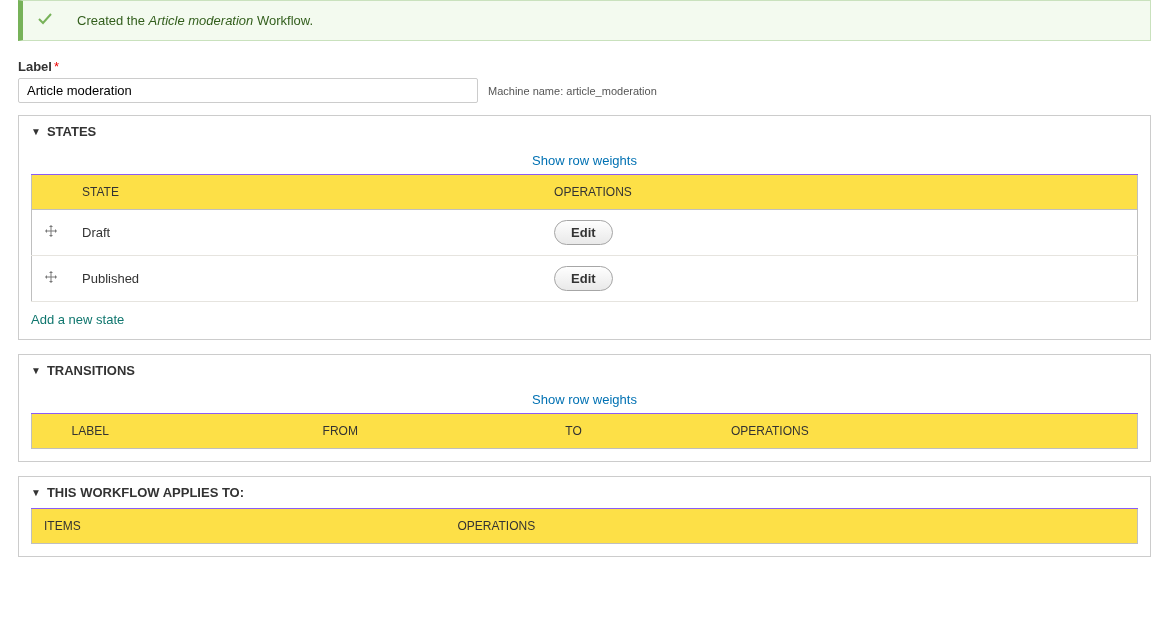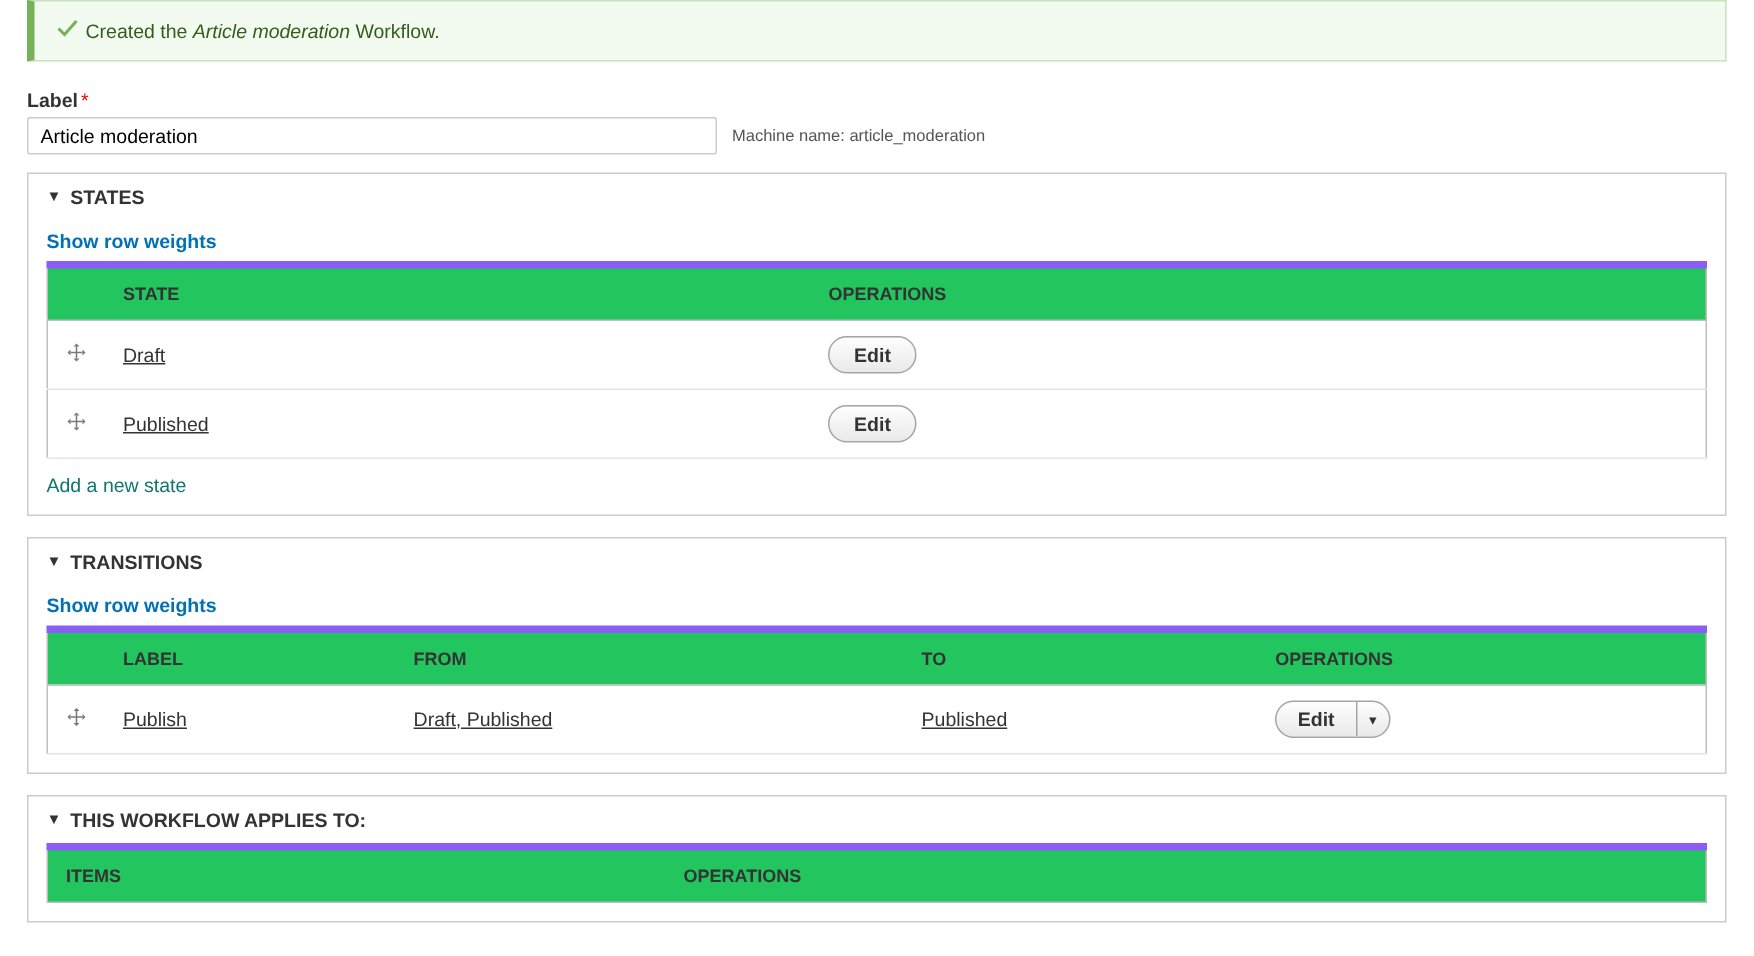--- a/index.html
+++ b/index.html
@@ -13,21 +13,21 @@
     }
     .page { padding: 0 18px 18px 18px; }
     .message {
       border: 1px solid #c9e1bd;
       background: #f3faef;
       border-left: 5px solid #77b259;
       padding: 10px 14px;
       margin-bottom: 18px;
       display: flex;
       align-items: center;
-      gap: 4px;
+      gap: 24px;
       color: #325e1c;
     }
     .message svg { flex: none; }
     .message em { font-style: italic; }
     .form-row { margin-bottom: 12px; }
     .form-label { font-weight: bold; font-size: 13px; }
     .required { color: #e00; margin-left: 2px; }
     .label-line { display: flex; align-items: center; gap: 10px; margin-top: 4px; }
     .text-input {
       width: 460px;
@@ -50,42 +50,41 @@
       text-transform: uppercase;
       padding: 8px 12px;
       cursor: pointer;
       user-select: none;
       display: flex;
       align-items: center;
       gap: 6px;
     }
     .summary .caret { font-size: 10px; }
     .details-body { padding: 0 12px 12px 12px; }
-    .show-weights { text-align: left; padding: 6px 0; font-weight: bold; }
+    .show-weights { text-align: center; padding: 6px 0; }
     .show-weights a { color: #0071b3; text-decoration: none; font-size: 13px; }
     table {
       width: 100%;
       border-collapse: collapse;
       border: 1px solid #bfbfbf;
     }
     thead th {
-      background: #22c55e;
+      background: #fde047;
       text-align: left;
-      font-weight: bold;
+      font-weight: normal;
       font-size: 12px;
       text-transform: uppercase;
       padding: 10px 12px;
       border-bottom: 1px solid #bfbfbf;
-      border-top: 5px solid #8b5cf6;
+      border-top: 1px solid #8b5cf6;
     }
     tbody td {
       padding: 10px 12px;
       border-bottom: 1px solid #e6e4df;
       vertical-align: middle;
-      text-decoration: underline;
     }
     .drag-cell { width: 28px; text-align: center; color: #888; }
     .drag-handle { cursor: move; color: #787878; display: inline-flex; }
     .btn {
       display: inline-block;
       padding: 4px 16px;
       border: 1px solid #a6a6a6;
       border-radius: 20px;
       background: linear-gradient(#fefefe, #e9e9e9);
       font-weight: bold;
@@ -205,38 +204,20 @@
         <thead>
           <tr>
             <th class="drag-cell"></th>
             <th>Label</th>
             <th>From</th>
             <th>To</th>
             <th>Operations</th>
           </tr>
         </thead>
         <tbody>
-          <tr>
-            <td class="drag-cell"><span class="drag-handle">
-                  <svg width="14" height="14" viewBox="0 0 14 14">
-                    <path d="M7 1 L5 3 L9 3 Z M7 13 L5 11 L9 11 Z M1 7 L3 5 L3 9 Z M13 7 L11 5 L11 9 Z" fill="#787878"></path>
-                    <line x1="7" y1="3" x2="7" y2="11" stroke="#787878" stroke-width="1"></line>
-                    <line x1="3" y1="7" x2="11" y2="7" stroke="#787878" stroke-width="1"></line>
-                  </svg>
-                </span></td>
-            <td>Publish</td>
-            <td>Draft, Published</td>
-            <td>Published</td>
-            <td>
-              <span class="dropbutton">
-                <button class="db-main">Edit</button>
-                <button class="db-toggle"><span>▾</span></button>
-              </span>
-            </td>
-          </tr>
         </tbody>
       </table>
     </div>
   </div>
 
   <div class="details">
     <div class="summary">
       <span class="caret">▼</span>
       <span>This workflow applies to:</span>
     </div>

